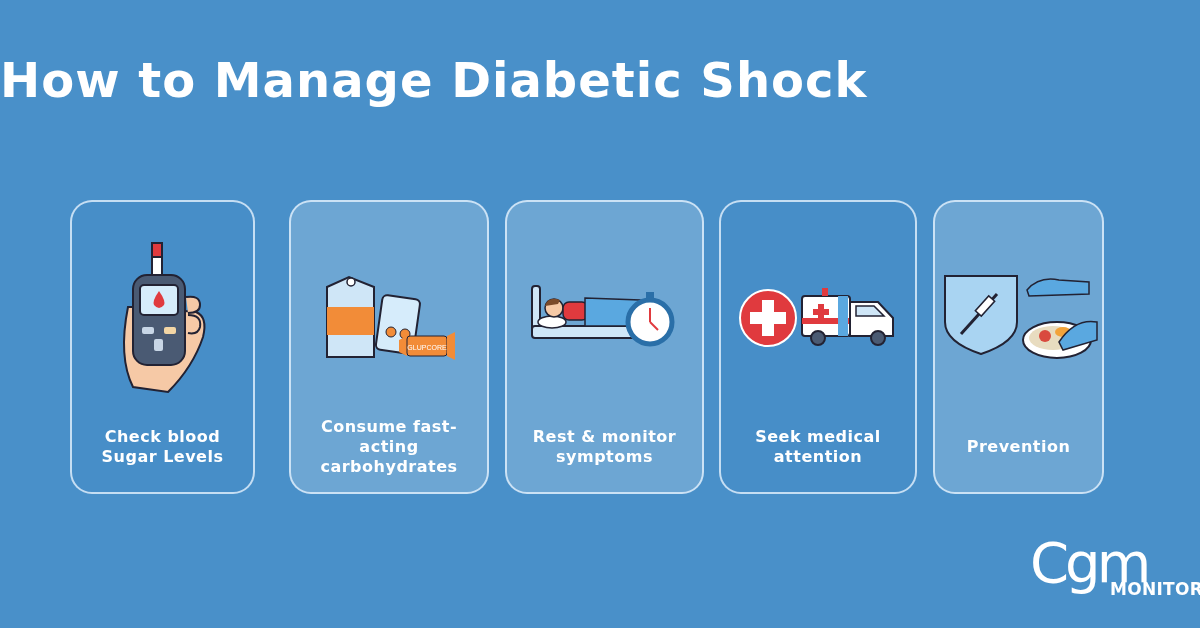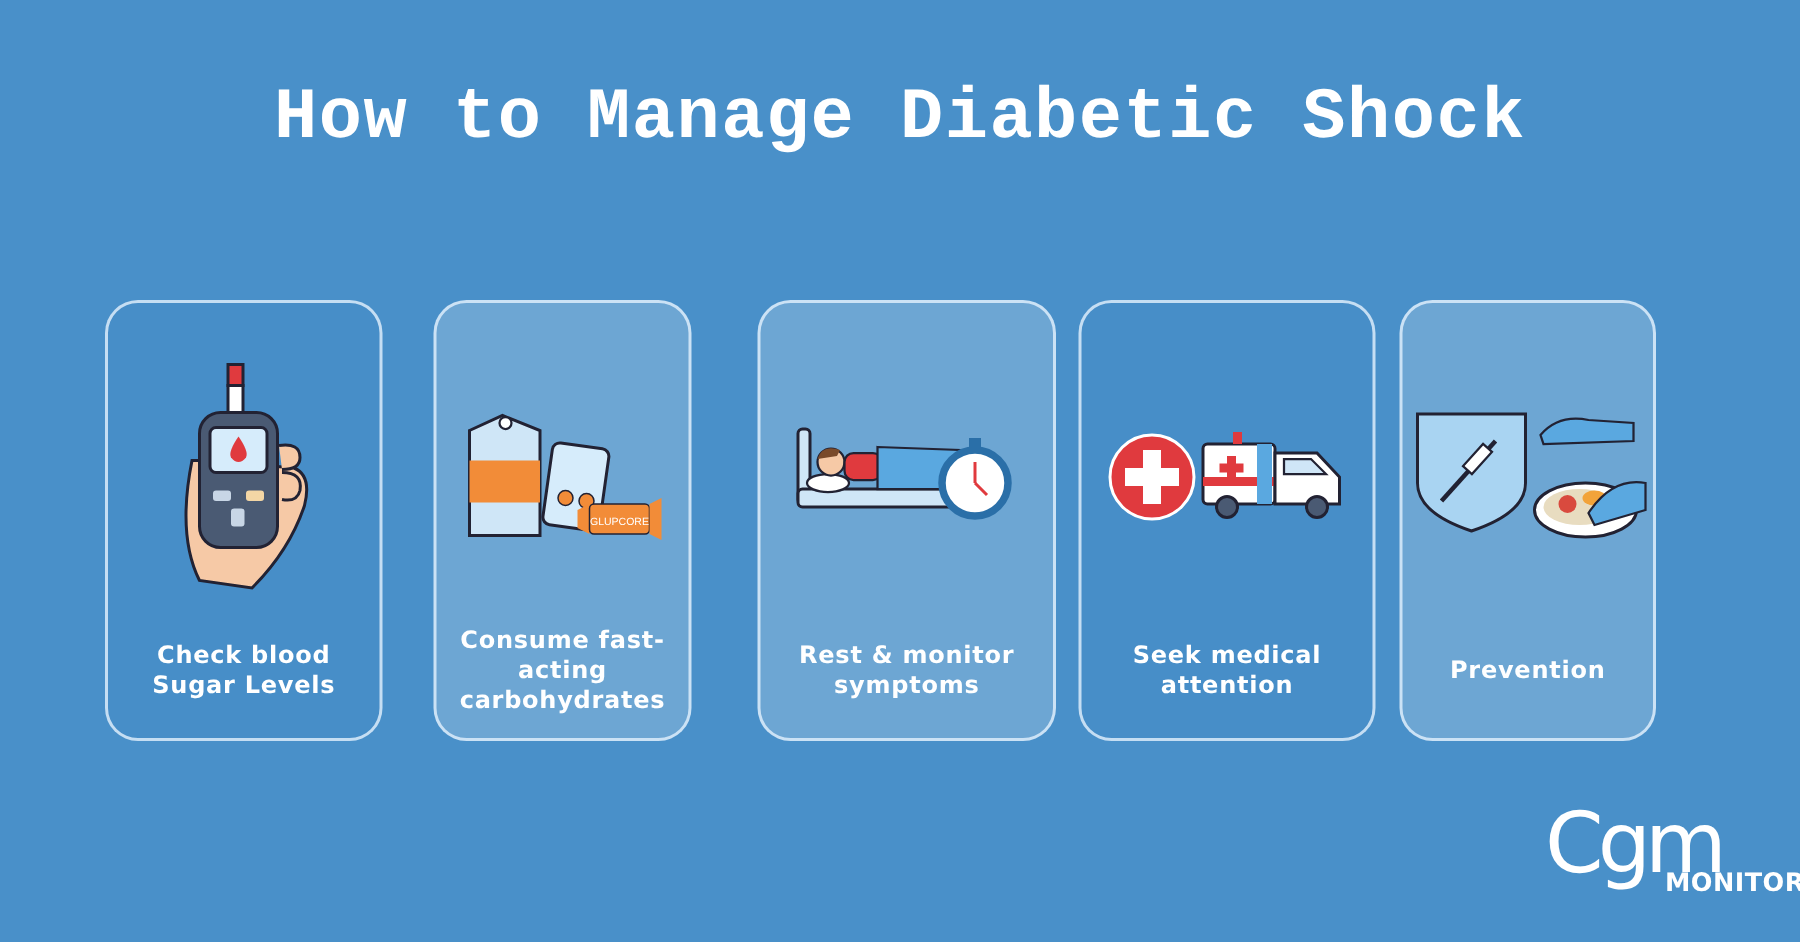--- a/index.html
+++ b/index.html
@@ -1,17 +1,17 @@
 <!DOCTYPE html>
 <html><head>
 <meta charset="utf-8">
 <style>
   html,body{margin:0;padding:0;}
   body{width:1200px;height:628px;overflow:hidden;background:#4990c9;position:relative;font-family:"DejaVu Sans","Liberation Sans",sans-serif;}
-  .title{position:absolute;top:52px;left:0;width:1200px;text-align:center;color:#fff;font-weight:bold;font-size:48px;letter-spacing:1px;font-family:Liberation Mono, monospace;}
+  .title{position:absolute;top:52px;left:0;width:1200px;text-align:left;color:#fff;font-weight:bold;font-size:48px;letter-spacing:1px;}
   .card{position:absolute;top:200px;height:294px;border:2.5px solid rgba(220,236,250,0.85);border-radius:22px;box-sizing:border-box;}
   .card.light{background:rgba(255,255,255,0.2);}
   .card.dark{background:rgba(70,140,200,0.5);}
   .icon{position:absolute;left:0;right:0;top:30px;height:170px;display:flex;align-items:center;justify-content:center;}
   .label{position:absolute;left:10px;right:10px;top:215px;height:60px;display:flex;align-items:center;justify-content:center;text-align:center;color:#fff;font-weight:bold;font-size:16px;line-height:20px;letter-spacing:0.5px;}
   .logo{position:absolute;left:1030px;top:535px;color:#fff;}
   .logo .big{font-weight:normal;font-size:56px;line-height:56px;letter-spacing:-4px;}
   .logo .small{position:absolute;left:80px;top:44px;font-size:17px;font-weight:bold;letter-spacing:0.3px;}
 </style>
 </head>
@@ -30,21 +30,21 @@
       <path d="M51 54 Q44 64 46 68 Q51 74 56 68 Q58 64 51 54 Z" fill="#e03a3e"></path>
       <rect x="34" y="90" width="12" height="7" rx="2" fill="#c8d6e6"></rect>
       <rect x="56" y="90" width="12" height="7" rx="2" fill="#f3d6a5"></rect>
       <rect x="46" y="102" width="9" height="12" rx="2" fill="#c8d6e6"></rect>
       <path d="M78 60 Q92 58 92 68 Q92 76 80 76 M80 78 Q94 78 92 90 Q90 98 80 96" fill="#f6c9a6" stroke="#223" stroke-width="2"></path>
     </svg>
   </div>
   <div class="label">Check blood Sugar Levels</div>
 </div>
 
-<div class="card light" style="left:289px;width:172px;">
+<div class="card light" style="left:289px;width:200px;">
   <div class="icon">
     <svg width="140" height="90" viewBox="0 0 140 90">
       <polygon points="8,15 30,5 55,15 55,85 8,85" fill="#cfe6f7" stroke="#223" stroke-width="2"></polygon>
       <rect x="8" y="35" width="47" height="28" fill="#f28c38"></rect>
       <circle cx="32" cy="10" r="4" fill="#fff" stroke="#223" stroke-width="1.5"></circle>
       <rect x="60" y="25" width="38" height="55" rx="5" fill="#d6ecfb" stroke="#223" stroke-width="2" transform="rotate(8 79 52)"></rect>
       <circle cx="72" cy="60" r="5" fill="#f28c38" stroke="#223" stroke-width="1"></circle>
       <circle cx="86" cy="62" r="5" fill="#f28c38" stroke="#223" stroke-width="1"></circle>
       <polygon points="80,68 88,64 88,84 80,80" fill="#f28c38"></polygon>
       <rect x="88" y="64" width="40" height="20" rx="3" fill="#f28c38" stroke="#223" stroke-width="1"></rect>

